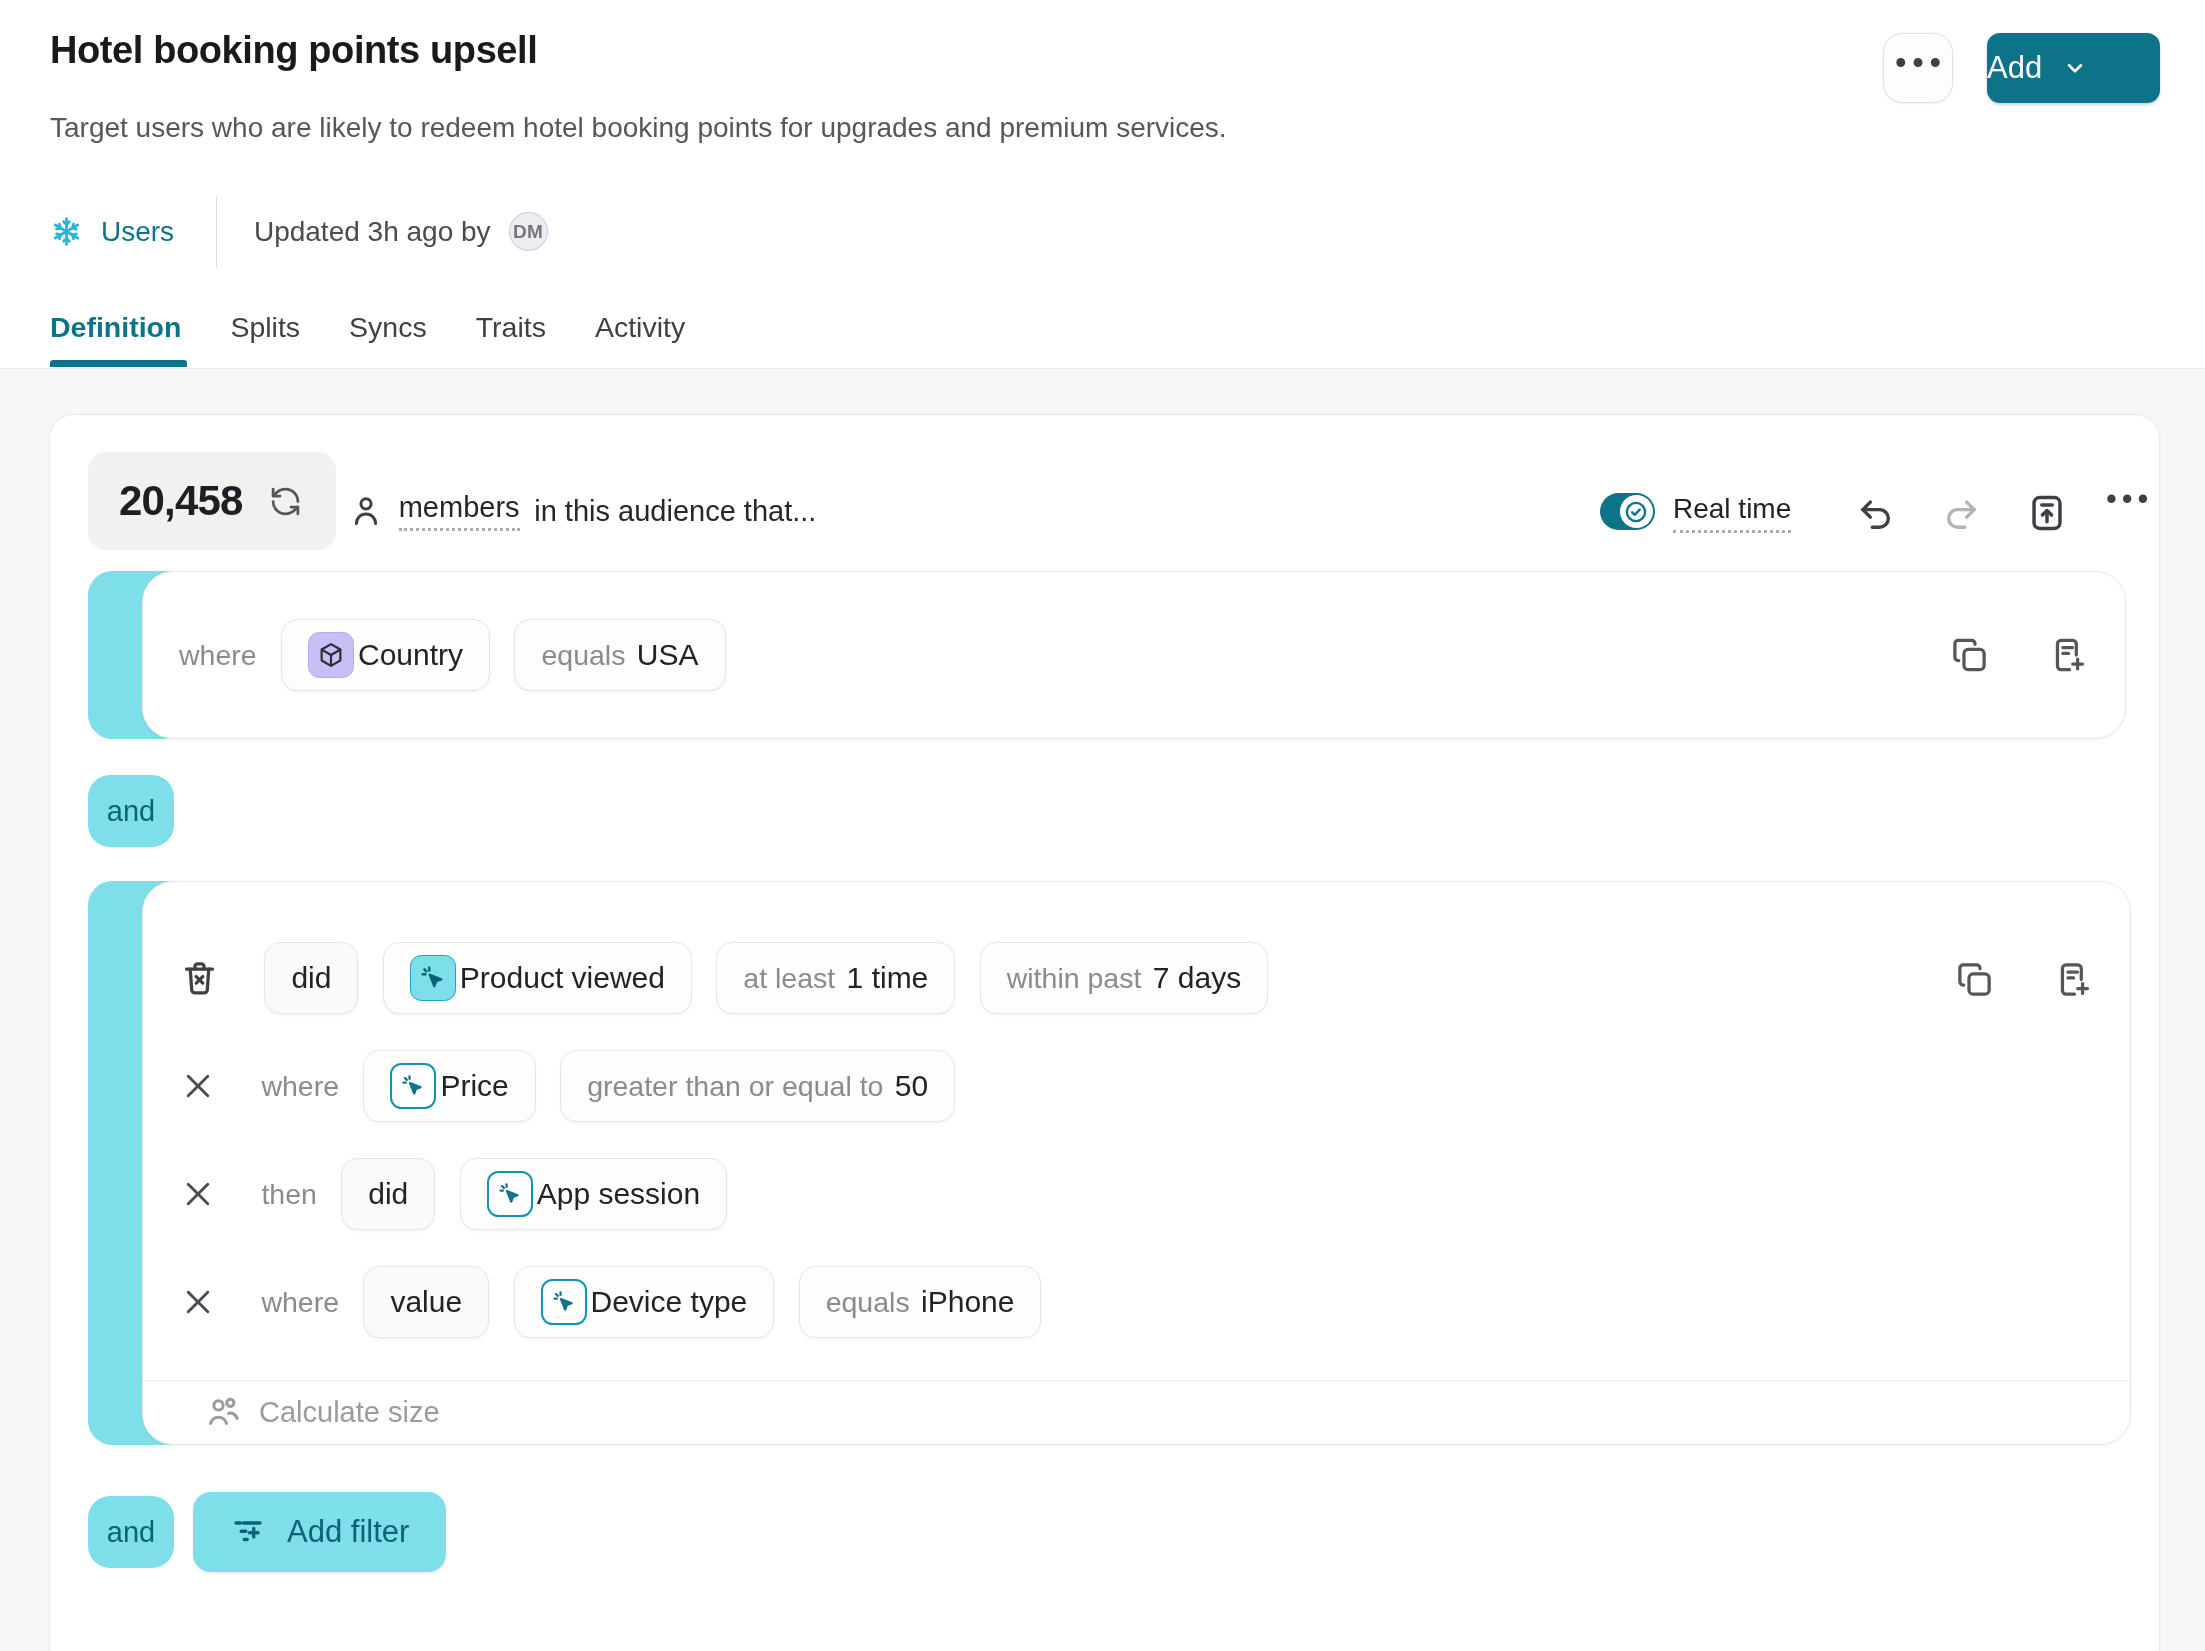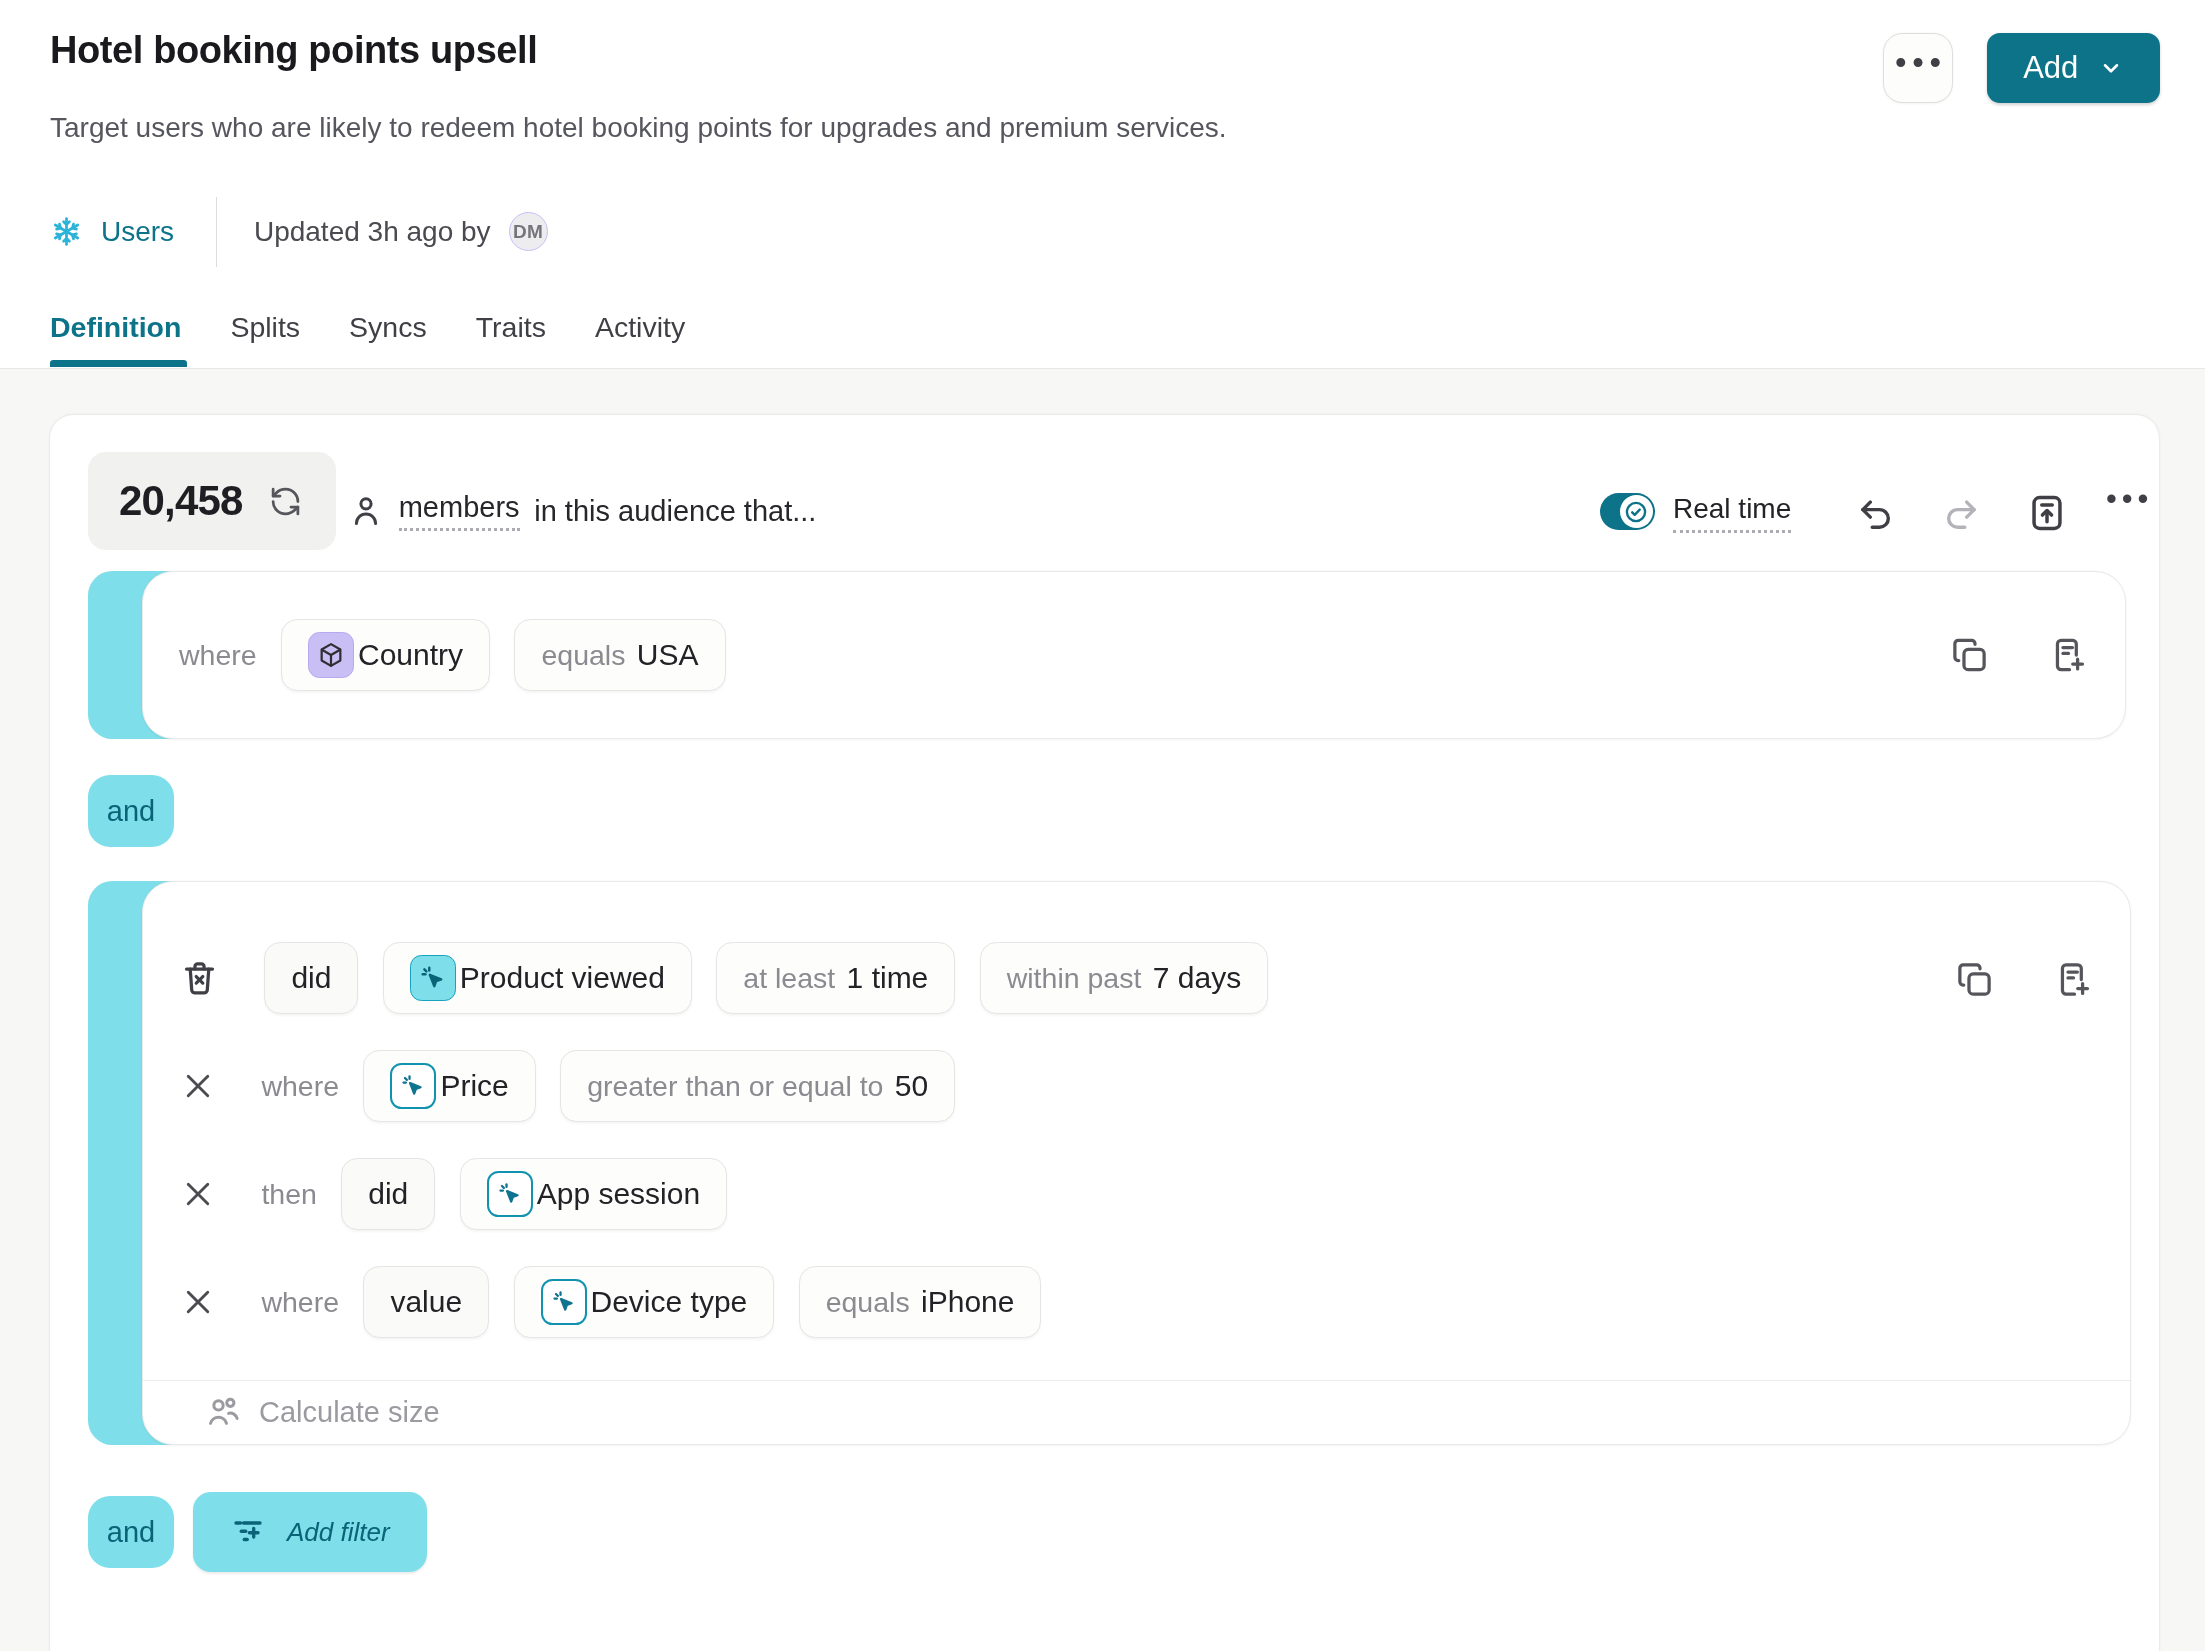--- a/index.html
+++ b/index.html
@@ -19,21 +19,21 @@
   .avatar { width:39px; height:39px; border-radius:50%; background:#EDEDEF; border:1.6px solid #C9BFF5; color:#75757C;
             font-size:19px; font-weight:700; display:flex; align-items:center; justify-content:center; margin-left:18px; letter-spacing:0.4px; }
   .tabs { position:absolute; left:50px; top:311px; display:flex; gap:49px; }
   .tab { font-size:28.5px; color:#3F3F46; cursor:pointer; }
   .tab.active { color:#0D7389; font-weight:700; }
   .tab-underline { position:absolute; left:50px; top:360px; width:137px; height:6.5px; background:#0D7389; border-radius:3.3px 3.3px 0 0; }
   .kebab-btn { position:absolute; left:1883px; top:33px; width:70px; height:70px; border-radius:19.5px; background:#FDFDFC;
                border:0.8px solid #DEDEDC; box-shadow:0 0.8px 2.4px rgba(0,0,0,.05); display:flex; align-items:center; justify-content:center; cursor:pointer; }
   .kebab-dots { font-size:33px; letter-spacing:5.7px; color:#3F3F46; line-height:1; padding-left:5.7px; margin-top:-11.4px; }
   .add-btn { position:absolute; left:1987px; top:33px; width:173px; height:70px; border-radius:13px; background:#0D7389;
-             box-shadow:0 1.6px 3.3px rgba(0,0,0,.18); display:flex; align-items:center; justify-content:center; gap:19.5px; cursor:pointer; }
+             box-shadow:0 1.6px 3.3px rgba(0,0,0,.18); display:flex; align-items:center; justify-content:flex-start; gap:19.5px; cursor:pointer; }
   .add-btn-label { color:#fff; font-size:31px; font-weight:500; }
 
   
   .content { position:absolute; left:0; top:369px; width:100%; height:1283px; background:#F7F7F5; }
   .main-card { position:absolute; left:49px; top:45px; width:2111px; height:1336px; background:#fff;
                border:0.8px solid #EAEAE8; border-radius:24.4px; box-shadow:0 0.8px 3.3px rgba(0,0,0,.04); }
 
   .count-pill { position:absolute; left:38px; top:37px; width:248px; height:98px; background:#F1F1EF; border-radius:18px;
                 display:flex; align-items:center; padding-left:31px; gap:26px; }
   .count-text { font-size:42px; font-weight:700; color:#1E1E23; letter-spacing:-0.8px; }
@@ -79,21 +79,21 @@
   .badge-purple { background:#C9BFF5; border:0.8px solid #B7A9F0; color:#2F2F33; }
   .badge-cyan   { background:#7EDEE9; border:1.6px solid #17A2C0; color:#0A6377; }
   .badge-white  { background:#fff;    border:2.4px solid #1193B0; color:#0E7490; }
 
   .connector { position:absolute; width:86px; height:72px; background:#7EDEE9; border-radius:22px;
                display:flex; align-items:center; justify-content:center; font-size:29px; font-weight:500; color:#0A6377; cursor:pointer; }
   .connector1 { left:38px; top:360px; }
   .connector2 { left:38px; top:1081px; }
   .add-filter-btn { position:absolute; left:143px; top:1077px; height:80px; border-radius:18px; background:#7EDEE9;
                     box-shadow:0 1.6px 2.4px rgba(0,0,0,.08); display:flex; align-items:center; padding:0 37px; gap:21px; border:none; cursor:pointer; }
-  .add-filter-label { font-size:26px; font-weight:500; color:#0A6377;font-style:italic; }
+  .add-filter-label { font-size:31px; font-weight:500; color:#0A6377; }
 
   svg { display:block; }
 </style>
 </head>
 <body>
 
 <div class="page">
 
   <div class="header">
     <div class="title">Hotel booking points upsell</div>

